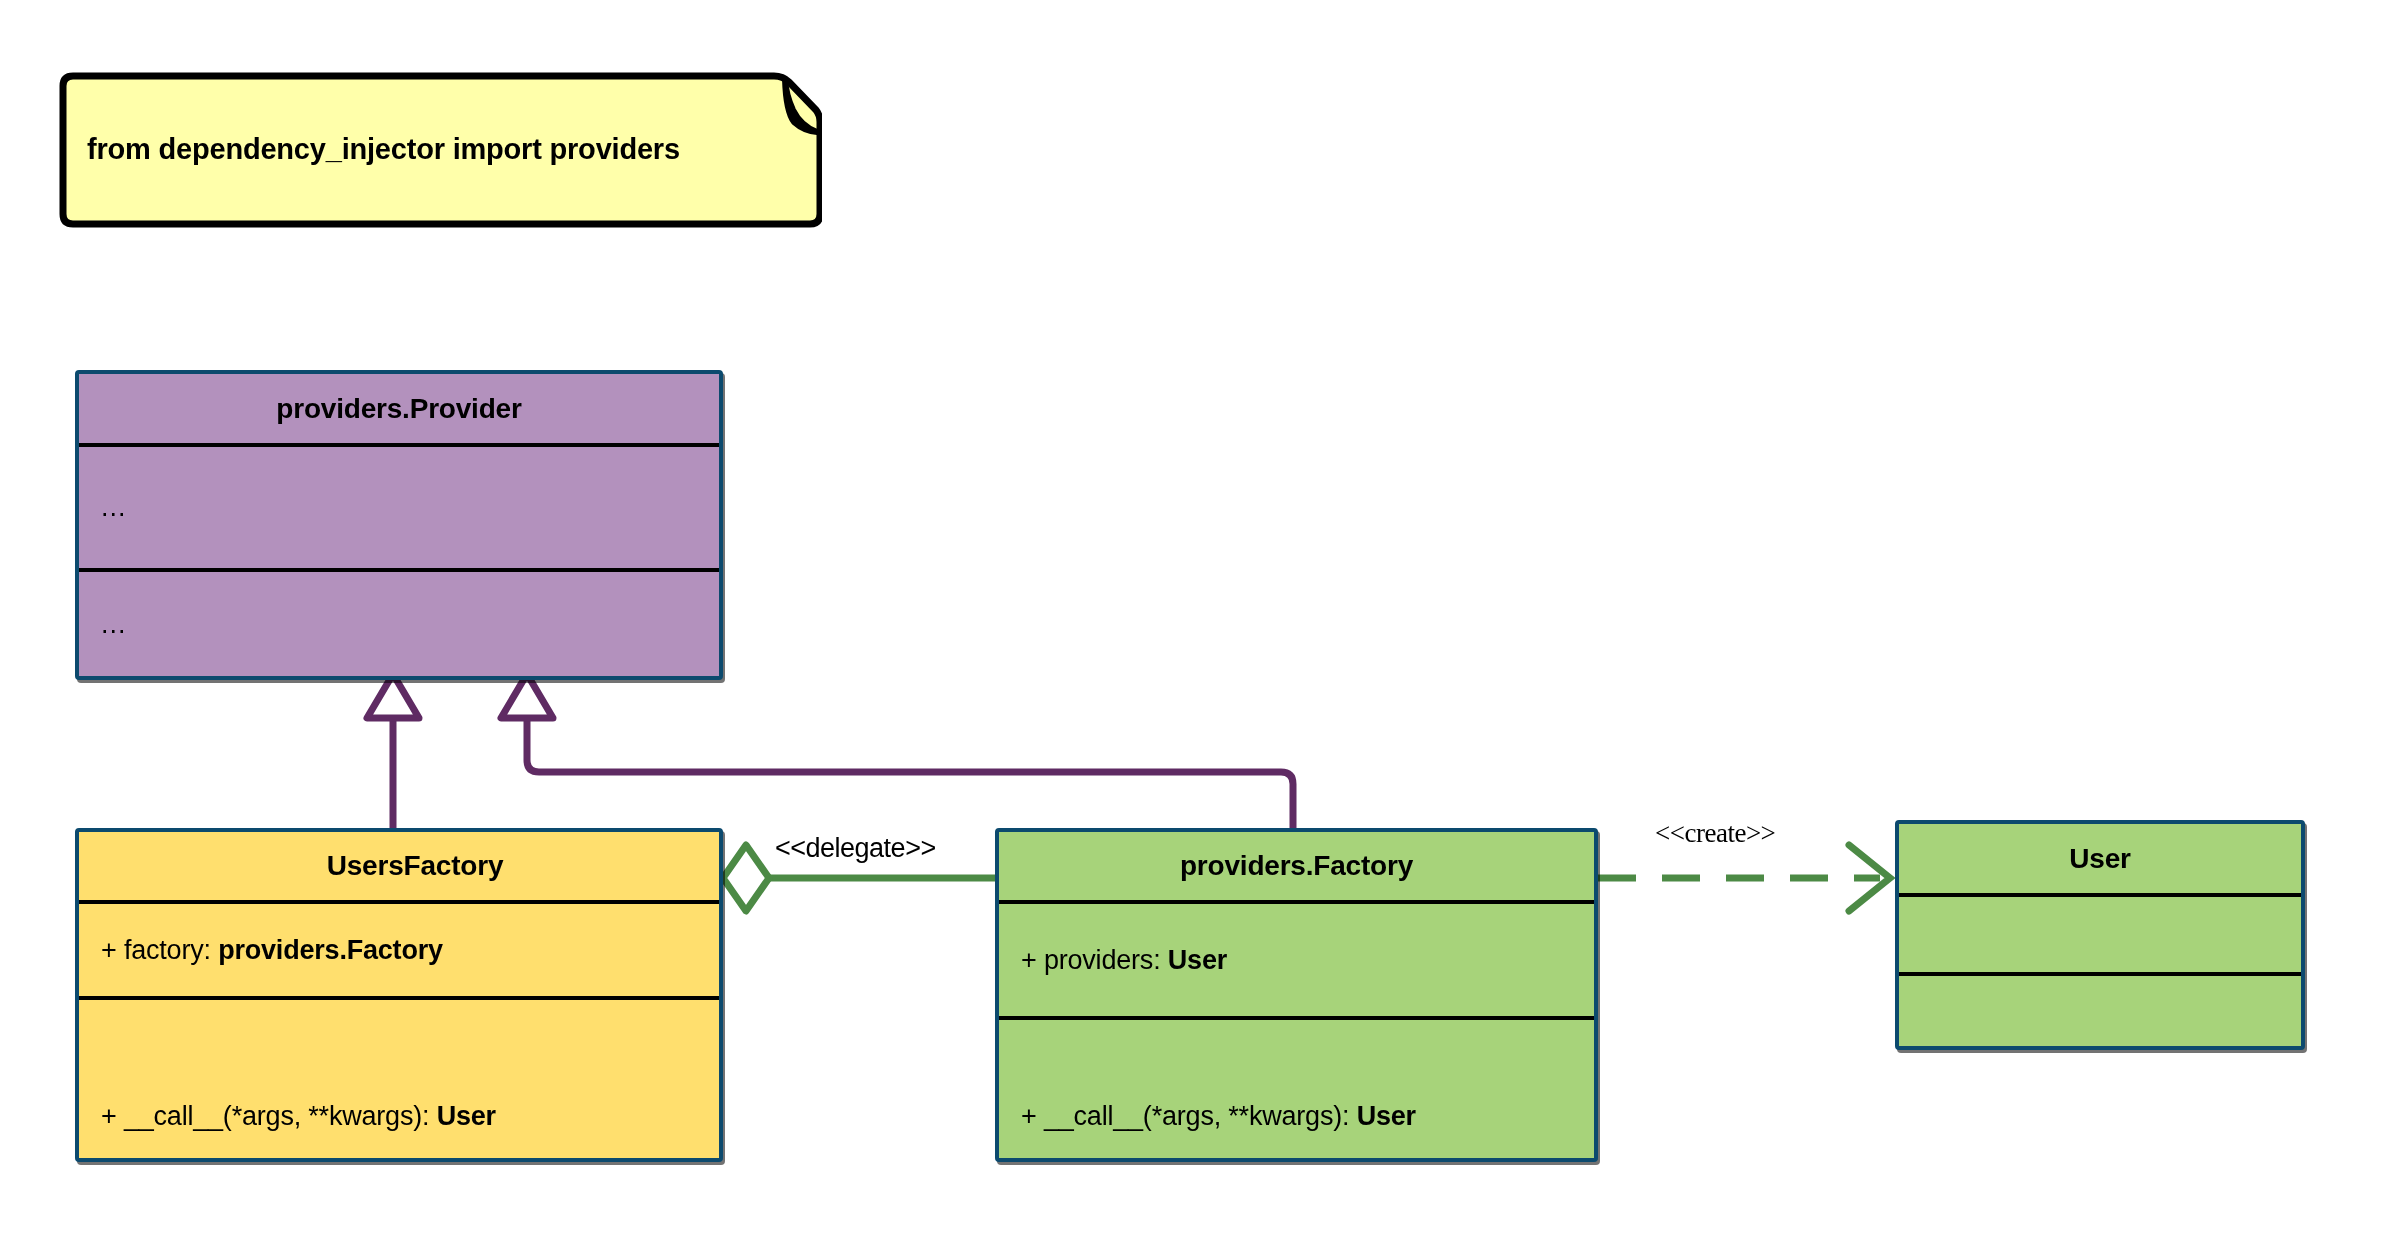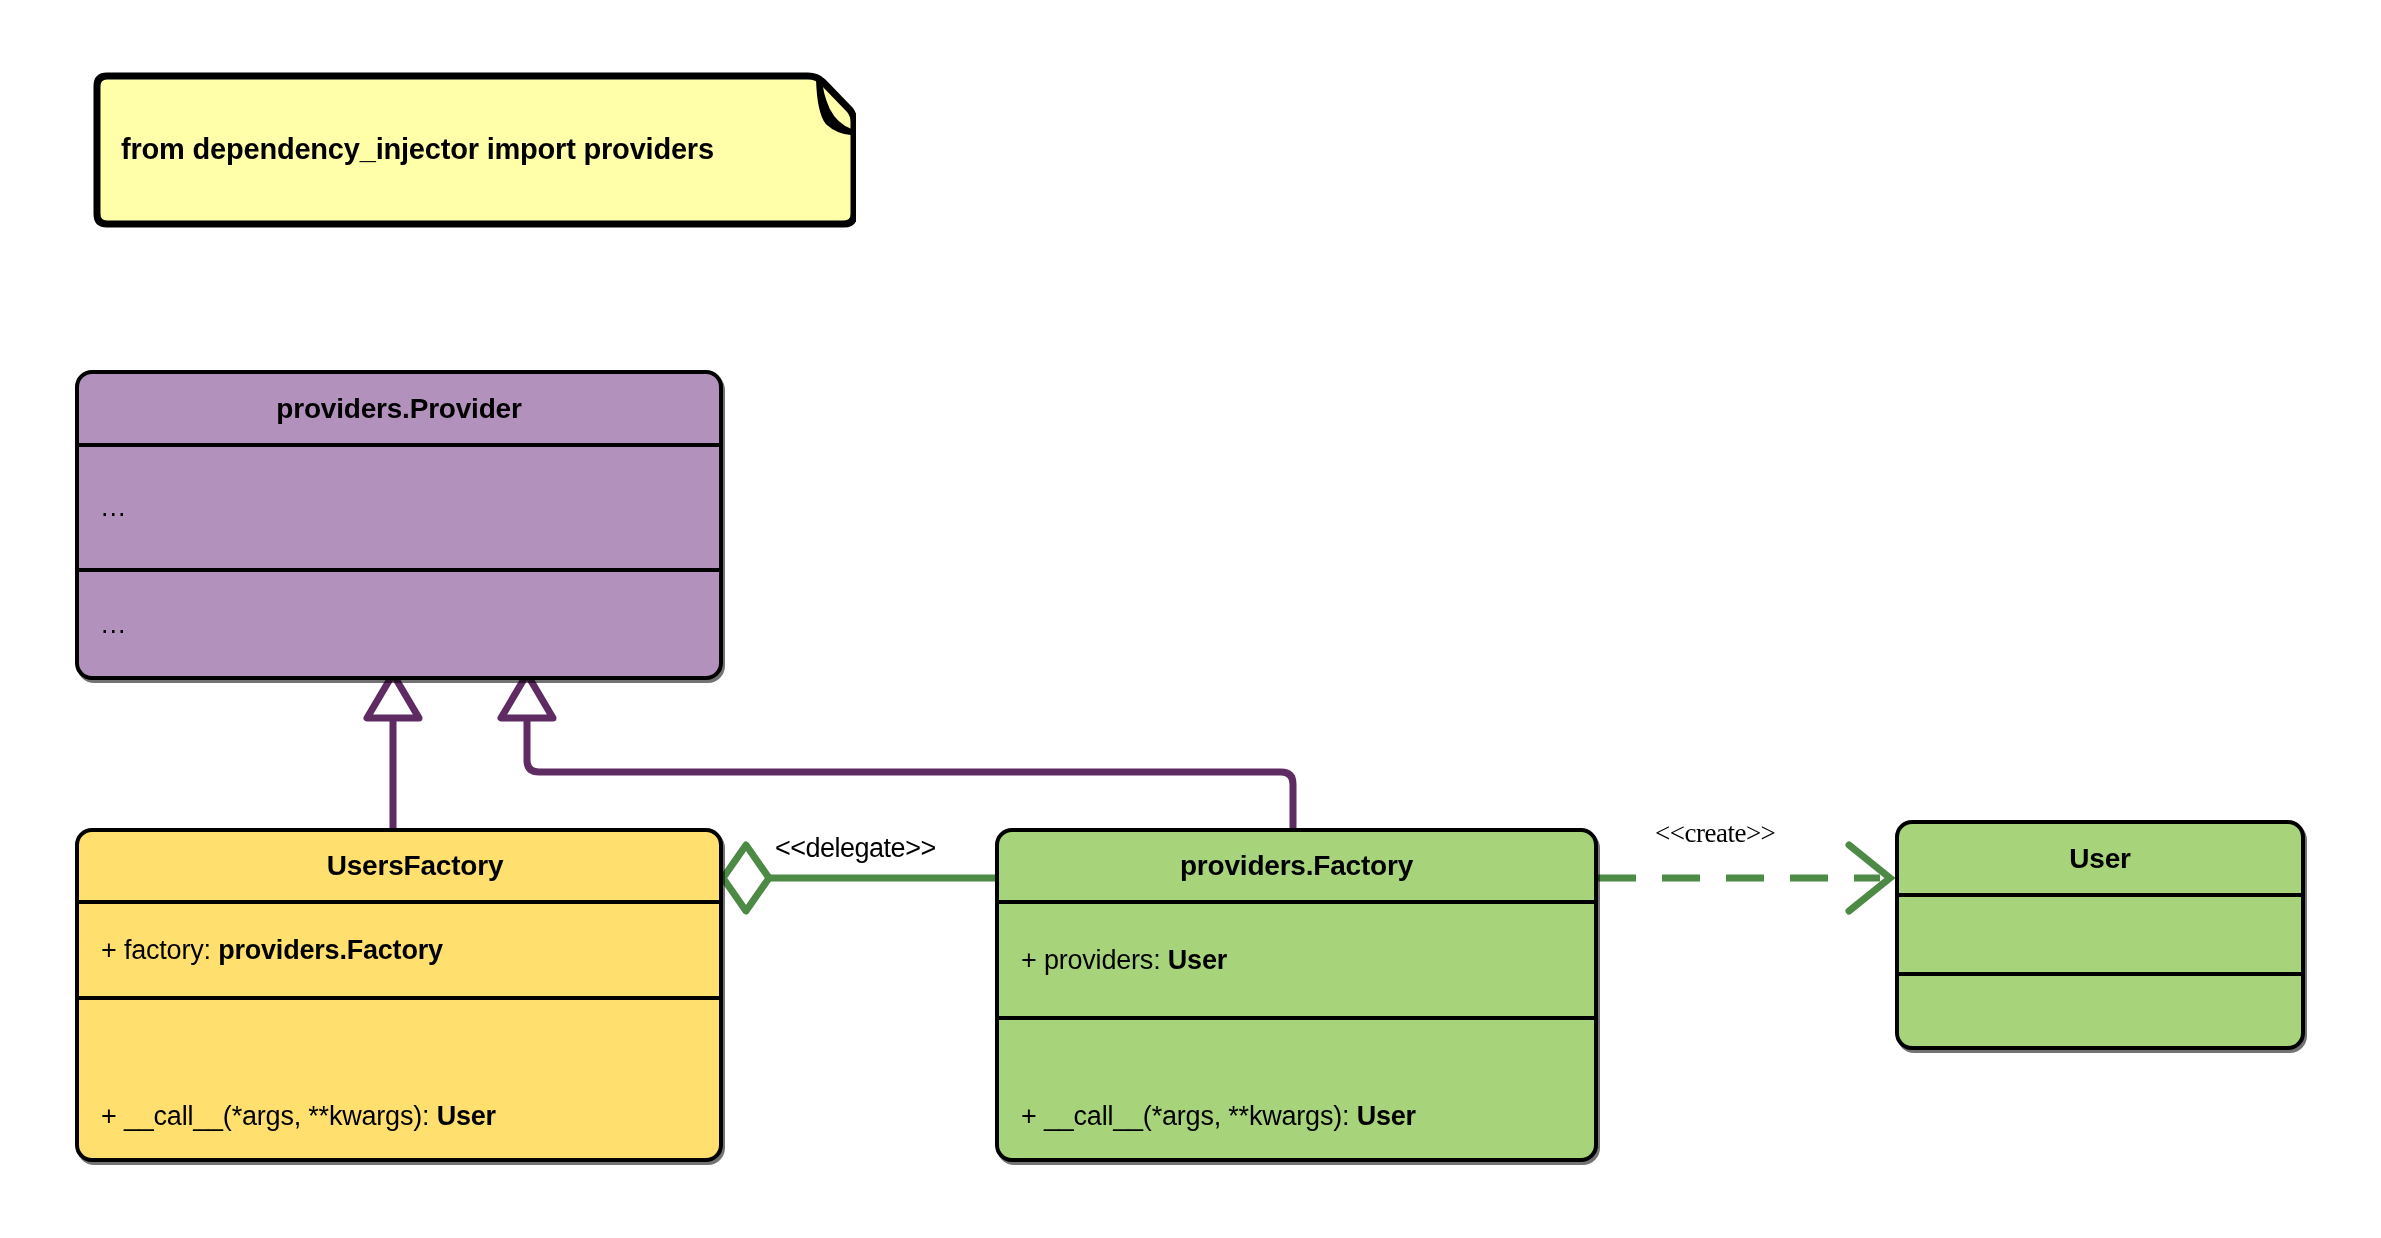--- a/index.html
+++ b/index.html
@@ -23,21 +23,21 @@
     left: 0;
     top: 0;
     width: 2381px;
     height: 1238px;
     pointer-events: none;
   }
 
   
   .uml-note {
     position: absolute;
-    left: 93px;
+    left: 59px;
     top: 70px;
     width: 763px;
     height: 158px;
     z-index: 3;
   }
   .uml-note .note-svg {
     position: absolute;
     left: 0; top: 0;
     width: 763px;
     height: 158px;
@@ -53,22 +53,22 @@
     font-weight: bold;
     color: #000000;
     letter-spacing: -0.2px;
     white-space: nowrap;
   }
 
   
   .uml-class {
     position: absolute;
     box-sizing: border-box;
-    border: 4px solid #000000;
-    border-radius: 17px;
+    border: 4px solid #0c4a6e;
+    border-radius: 4px;
     overflow: hidden;
     z-index: 3;
     box-shadow: 2px 3px 0 rgba(0,0,0,0.55);
   }
   .uml-class .compartment {
     box-sizing: border-box;
     position: relative;
     width: 100%;
   }
   .uml-class .compartment + .compartment {

